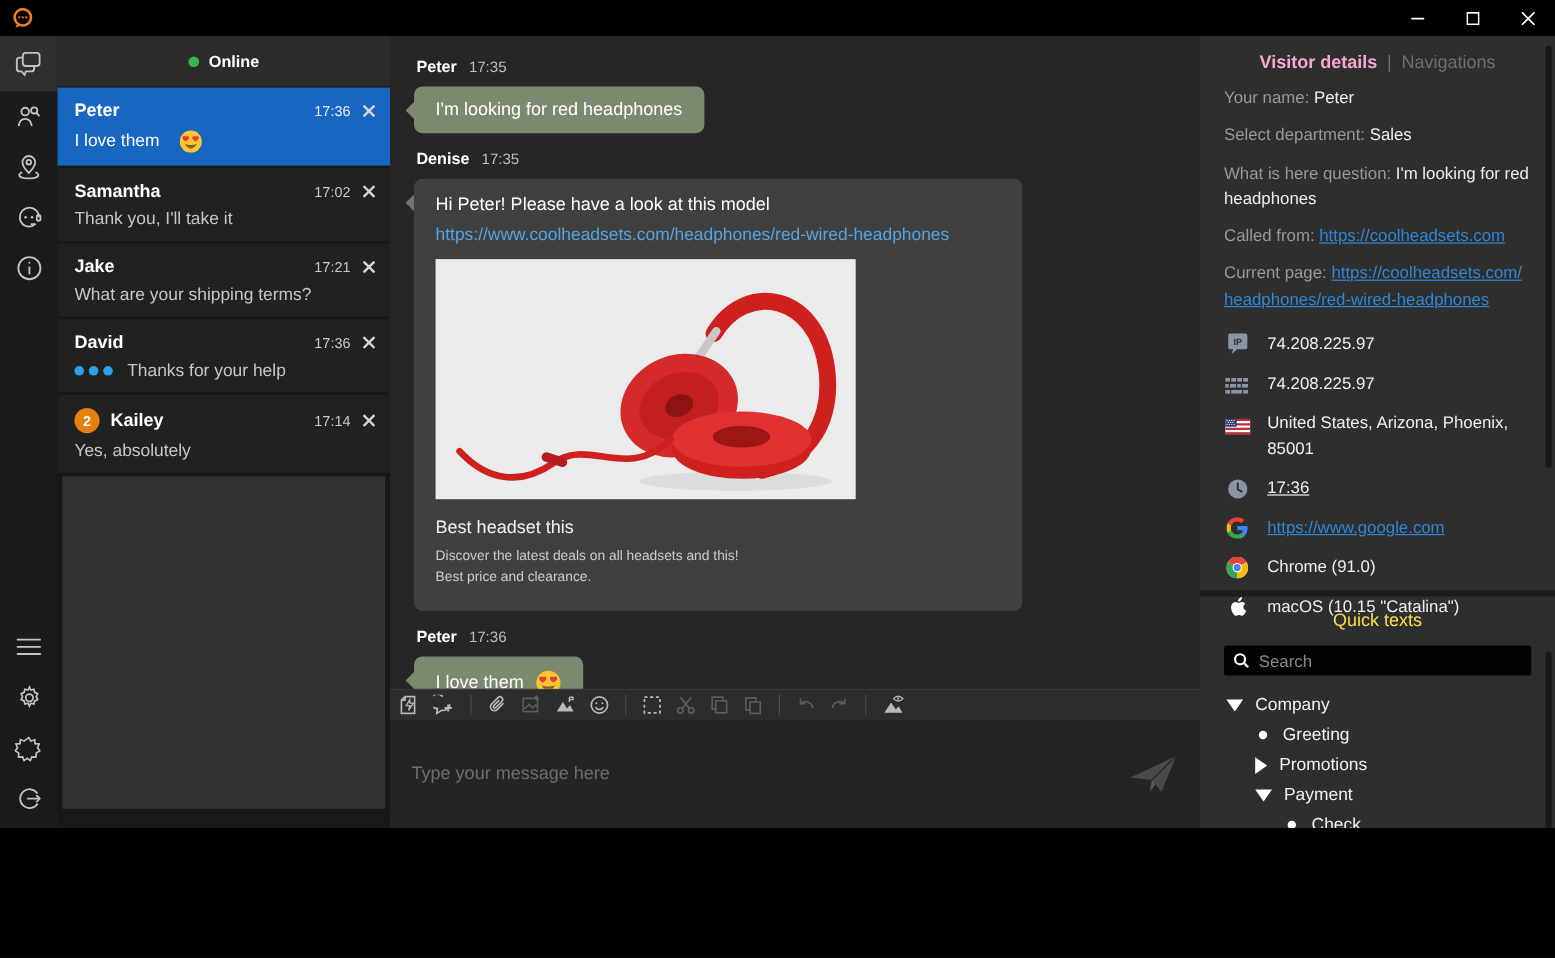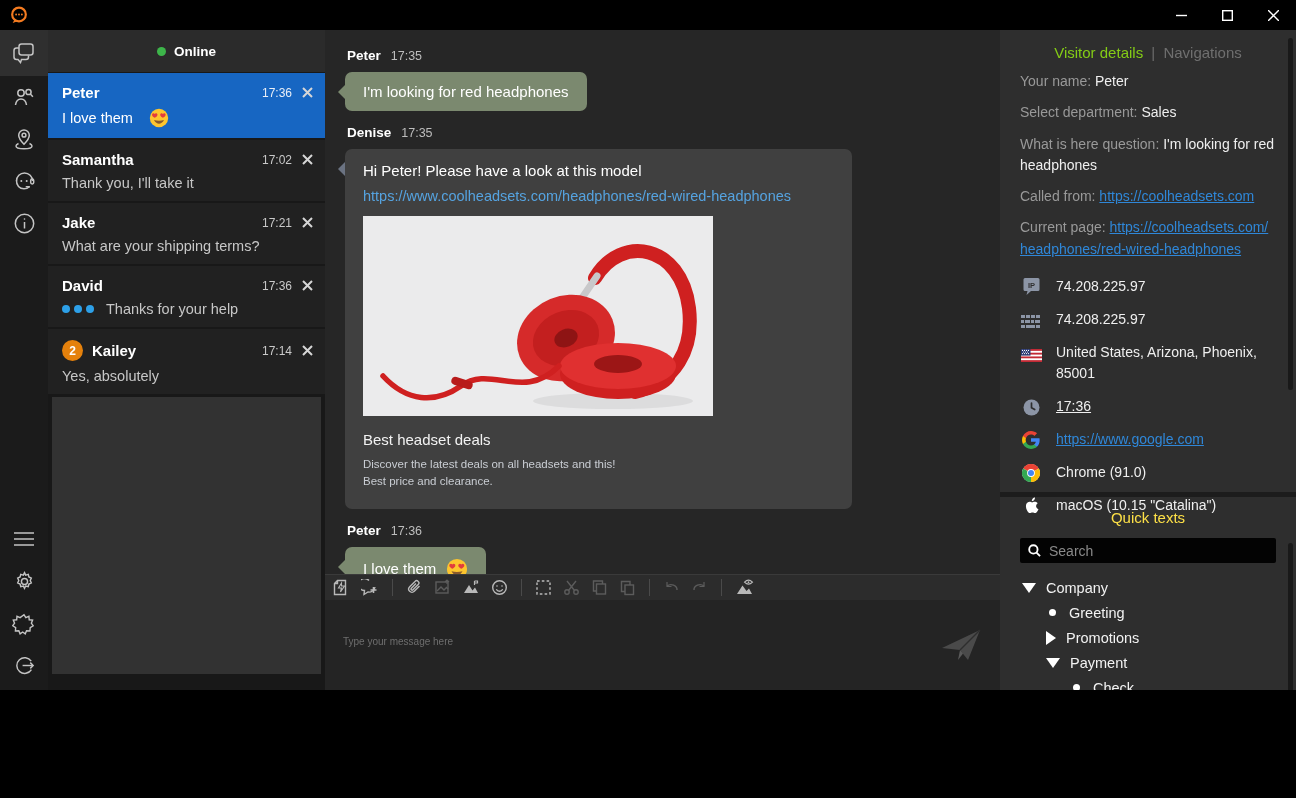--- a/index.html
+++ b/index.html
@@ -69,29 +69,29 @@
   .toolbar { height:26px; background:#2c2c2c; border-top:1px solid #3a3a3a; display:flex; align-items:center;
     padding:0 8px; gap:11px; flex-shrink:0; }
   .tb { display:flex; align-items:center; justify-content:center; }
   .tb svg { stroke:#b9b9b9; fill:none; stroke-width:1.4; display:block; }
   .tb.dim svg { stroke:#5c5c5c; }
   .tb-sep { width:1px; height:17px; background:#4a4a4a; margin:0 2px; }
 
   
   .composer { height:90px; background:#242424; position:relative; flex-shrink:0; }
   .composer-input { position:absolute; inset:0; background:transparent; border:none; resize:none; outline:none;
-    color:#cfcfcf; font-size:10px; font-family:"Liberation Sans",sans-serif; padding:36px 70px 0 18px; }
+    color:#cfcfcf; font-size:15px; font-family:"Liberation Sans",sans-serif; padding:36px 70px 0 18px; }
   .composer-input::placeholder { color:#6e6e6e; }
   .send-btn { position:absolute; right:18px; top:28px; }
 
   
   .rightpanel { width:296px; background:#2e2e2e; display:flex; flex-direction:column; flex-shrink:0; }
   .rp-section1 { height:462px; position:relative; padding:14px 20px 0 20px; }
   .rp-tabs { text-align:center; font-size:15px; margin-bottom:4px; }
-  .rp-tab-active { color:#84cc16; font-weight:normal; }
+  .rp-tab-active { color:#f9a8d4; font-weight:bold; }
   .rp-tab-sep { color:#6b6b6b; margin:0 4px; }
   .rp-tab-inactive { color:#6f6f6f; }
   .rp-field { margin:10px 0; font-size:14px; line-height:1.52; }
   .rp-label { color:#999; }
   .rp-value { color:#efefef; }
   .rp-link { color:#2f87d8; word-break:break-all; }
   .rp-info { margin-top:16px; }
   .rp-info-row { display:flex; gap:14px; align-items:flex-start; margin:12px 0; font-size:14px; color:#efefef; line-height:1.5; }
   .rp-icon { width:22px; height:20px; flex-shrink:0; display:flex; align-items:flex-end; justify-content:center; }
   .rp-divider { height:5px; background:#1c1c1c; }
@@ -338,21 +338,21 @@
               <ellipse cx="0" cy="0" rx="34" ry="27" fill="#c31f1f"></ellipse>
               <ellipse cx="0" cy="0" rx="12" ry="9" fill="#8e1414"></ellipse>
             </g>
             <ellipse cx="255" cy="158" rx="58" ry="25" fill="#cf2020"></ellipse>
             <ellipse cx="255" cy="150" rx="58" ry="23" fill="#e03030"></ellipse>
             <ellipse cx="255" cy="148" rx="24" ry="9" fill="#9c1616"></ellipse>
             <path d="M196 150 C 160 186, 128 148, 98 170 C 72 188, 44 186, 20 160" stroke="#cf2020" stroke-width="5.5" fill="none" stroke-linecap="round"></path>
             <rect x="88" y="163" width="22" height="8" rx="4" transform="rotate(18 99 167)" fill="#b81b1b"></rect>
           </svg>
         </div>
-        <div class="card-title">Best headset deals</div>
+        <div class="card-title">Best headset this</div>
         <div class="card-desc">
           <span>Discover the latest deals on all headsets and this!</span><br>
           <span>Best price and clearance.</span>
         </div>
       </div>
 
       <div class="msg-head">
         <span class="msg-author">Peter</span>
         <span class="msg-time">17:36</span>
       </div>

